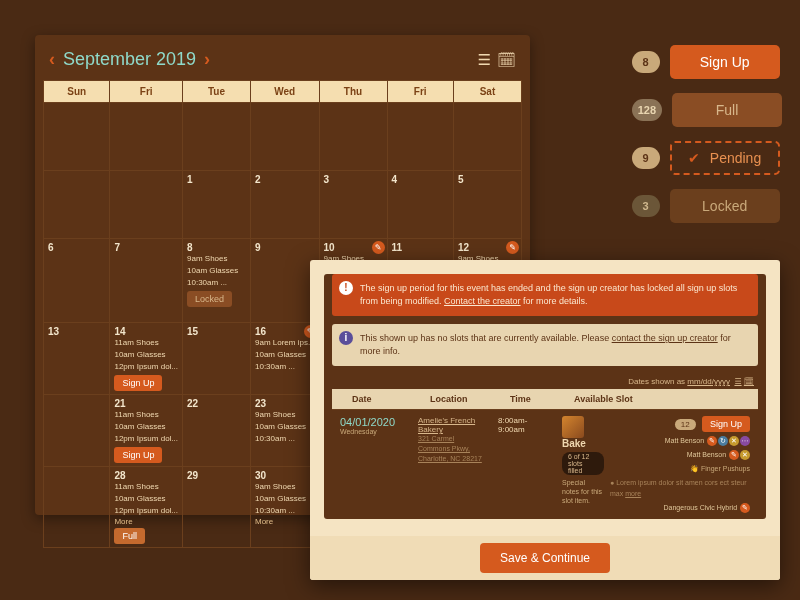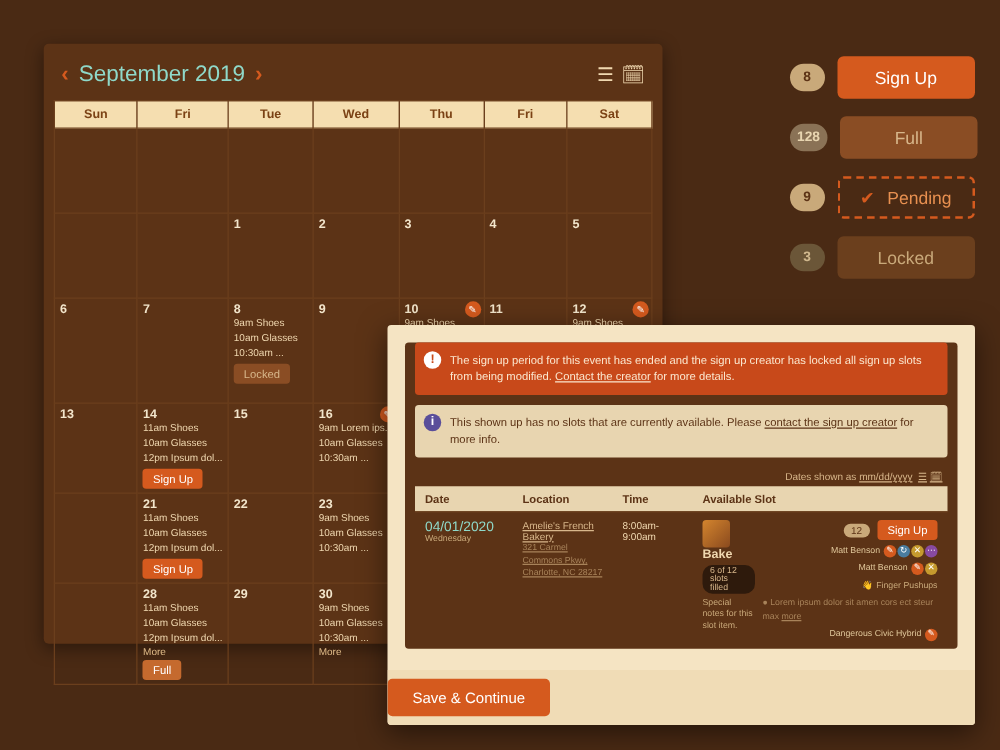--- a/index.html
+++ b/index.html
@@ -39,42 +39,42 @@
 .banner{margin:8px;border-radius:3px;padding:8px 10px 8px 28px;position:relative;line-height:13px}
 .b-err{background:#c8491a;color:#fbe7cf}
 .b-info{background:#e8d5b0;color:#5c3316}
 .bicon{position:absolute;left:7px;top:7px;width:14px;height:14px;border-radius:50%;background:#fff;color:#c8491a;font-size:10px;font-weight:bold;text-align:center;line-height:14px}
 .b-info .bicon{background:#5a4e9a;color:#fff}
 .banner u{cursor:pointer}
 .formatbar{text-align:right;padding:3px 12px;font-size:8px;color:#d8b78b}
 .formatbar span{text-decoration:underline}
 .tbl{width:calc(100% - 16px);margin:0 8px}
 .tbl-head{display:flex;background:#e8d5b0;color:#5c3316;font-size:9px;font-weight:bold}
-.tbl-head>div{padding:5px 8px}
+.tbl-head>div{padding:5px 20px}
 .c-date{width:78px}
 .c-loc{width:80px}
 .c-time{width:64px}
 .c-slot{flex:1}
 .trow{display:flex;font-size:8px;border-top:1px solid #6b3f1d}
 .trow>div{padding:6px 8px}
 .dt{color:#8fd9c9;font-size:11px;font-weight:normal}
 .sub{color:#c9a97a;font-size:7px}
 .loc{color:#d8b78b;text-decoration:underline}
 .addr{color:#a8835a;font-size:7px;text-decoration:underline;line-height:10px}
 .slot-img{width:22px;height:22px;background:linear-gradient(135deg,#d4852e,#8a4a1e);border-radius:3px;display:inline-block;vertical-align:top;margin-right:4px}
 .slot-title{color:#f0d8b0;font-weight:bold;font-size:10px}
 .slot-pill{background:#2e1a0c;color:#d8b78b;border-radius:8px;padding:1px 6px;font-size:7px;display:inline-block;margin-top:3px}
 .slot-note{font-size:7px;color:#c9a97a;margin-top:3px;line-height:9px}
 .right-col{text-align:right}
 .rc-pill{background:#c9a97a;color:#5c3316;border-radius:8px;padding:1px 6px;font-size:8px;display:inline-block}
 .rc-btn{background:#d55a1e;color:#fff;border-radius:3px;padding:3px 8px;font-size:9px;display:inline-block;margin-left:4px;cursor:pointer}
 .att{font-size:7px;color:#e0c79a;margin-top:3px;line-height:11px}
 .tiny{display:inline-block;width:10px;height:10px;border-radius:50%;font-size:7px;color:#fff;text-align:center;line-height:10px;margin-left:1px}
 .t1{background:#d55a1e}.t2{background:#4a7c9e}.t3{background:#c59a2e}.t4{background:#884aa0}
-.popup-foot{position:absolute;bottom:0;left:0;right:0;height:44px;background:#f0dcb6;display:flex;align-items:center;justify-content:flex-start}
+.popup-foot{position:absolute;bottom:0;left:0;right:0;height:44px;background:#f0dcb6;display:flex;align-items:center;justify-content:center}
 .save{background:#d55a1e;color:#fff;padding:8px 20px;border-radius:4px;font-size:12px;cursor:pointer}
 .chk::before{content:"✔";color:#d55a1e;margin-right:4px}
 </style>
 </head>
 <body>
 
 <div class="cal">
   <div class="cal-head">
     <div class="cal-title">
       <span class="chev">‹</span>

